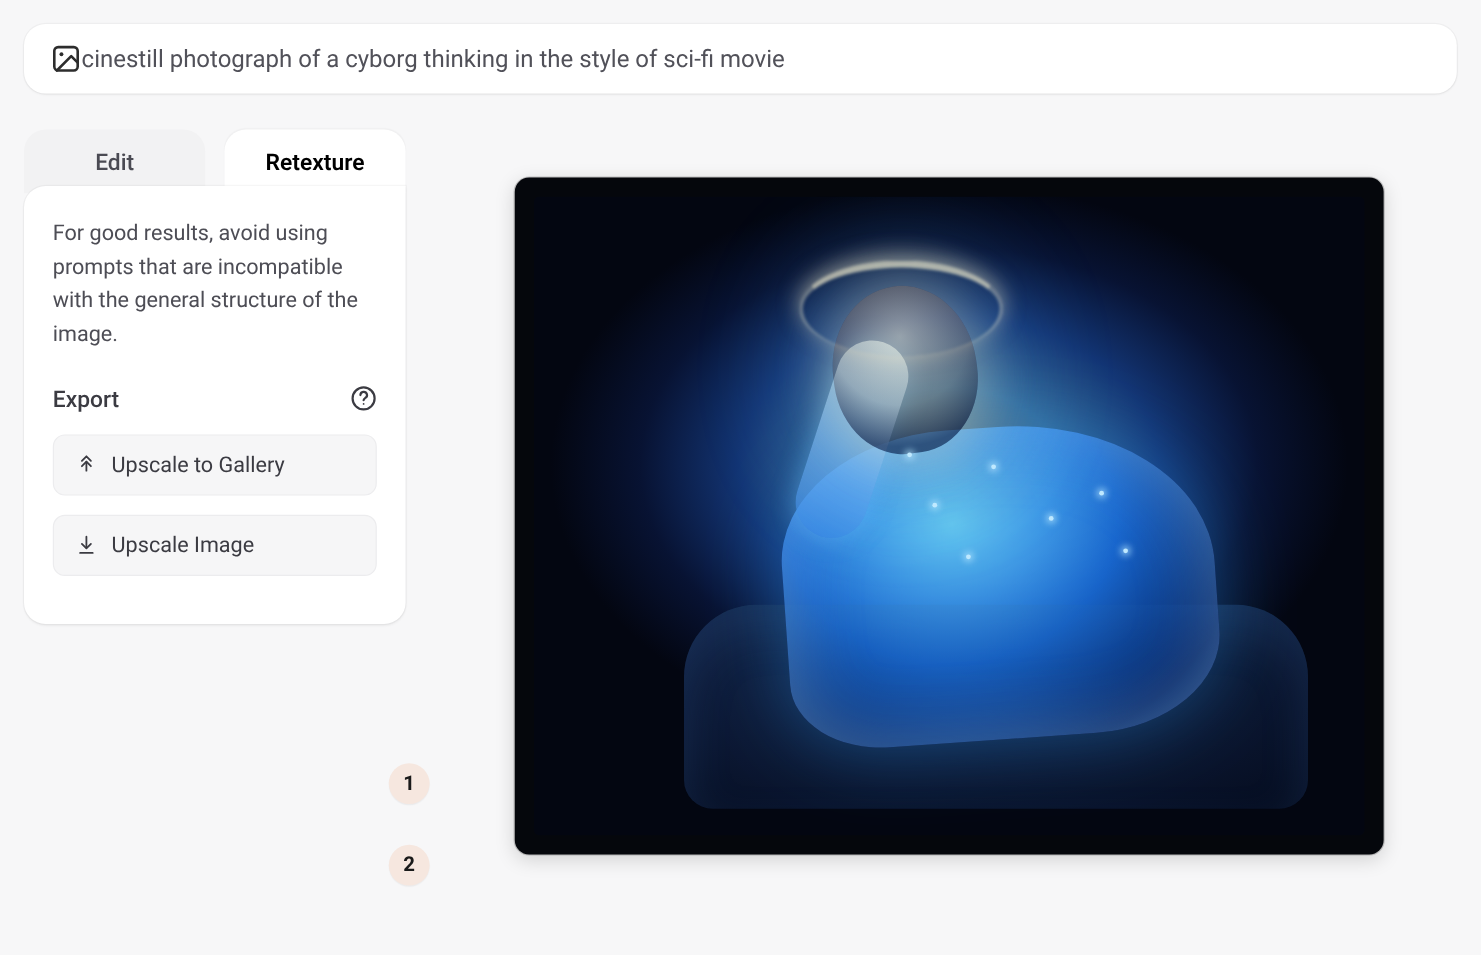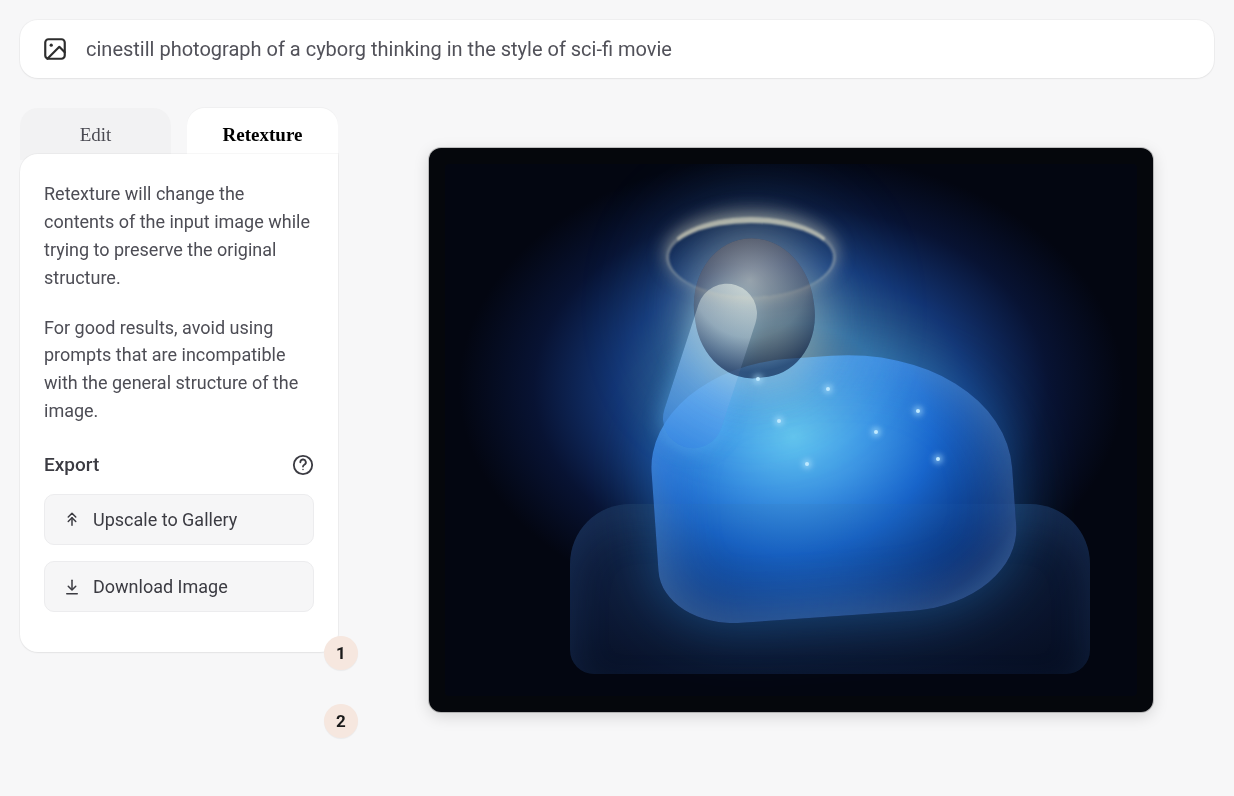--- a/index.html
+++ b/index.html
@@ -14,21 +14,20 @@
     .page {
       padding: 20px 20px 0 20px;
     }
     .prompt-bar {
       background: #fff;
       border-radius: 18px;
       box-shadow: 0 1px 2px rgba(0,0,0,0.05), 0 0 0 1px rgba(0,0,0,0.03);
       display: flex;
       align-items: center;
       padding: 16px 22px;
-      gap: 18px;
       margin-bottom: 30px;
     }
     .prompt-bar .icon {
       width: 26px; height: 26px; flex: 0 0 auto; color: #2d2d2d;
     }
     .prompt-text {
       font-size: 20px;
       color: #515159;
       flex: 1;
       outline: none;
@@ -41,21 +40,20 @@
       gap: 30px;
     }
     .panel {
       position: relative;
       width: 318px;
       flex: 0 0 auto;
     }
     .tabs {
       display: flex;
       gap: 16px;
-      font-family: Liberation Serif, serif;
     }
     .tab {
       flex: 1;
       text-align: center;
       font-size: 19px;
       color: #3b3b42;
       padding: 16px 0 14px 0;
       border-radius: 18px 18px 0 0;
       cursor: pointer;
     }
@@ -230,21 +228,20 @@
   </div>
 
   <div class="content">
 
     <div class="panel">
       <div class="tabs">
         <div class="tab inactive">Edit</div>
         <div class="tab active">Retexture</div>
       </div>
       <div class="panel-body with-active-right">
-        <p class="desc">Retexture will change the contents of the input image while trying to preserve the original structure.</p>
         <p class="desc">For good results, avoid using prompts that are incompatible with the general structure of the image.</p>
 
         <div class="export-row">
           <span class="export-label">Export</span>
           <span class="help-icon">
             <svg viewBox="0 0 24 24" fill="none" stroke="currentColor" stroke-width="2" stroke-linecap="round" stroke-linejoin="round">
               <circle cx="12" cy="12" r="10"></circle>
               <path d="M9.1 9a3 3 0 1 1 4.3 2.7c-.8.5-1.4 1-1.4 2"></path>
               <circle cx="12" cy="17" r="0.8" fill="currentColor" stroke="none"></circle>
             </svg>
@@ -263,21 +260,21 @@
         </div>
 
         <div class="action-btn">
           <span class="btn-icon">
             <svg viewBox="0 0 24 24" fill="none" stroke="currentColor" stroke-width="2" stroke-linecap="round" stroke-linejoin="round">
               <path d="M12 3v12"></path>
               <path d="M7 11l5 5 5-5"></path>
               <path d="M5 21h14"></path>
             </svg>
           </span>
-          <span>Download Image</span>
+          <span>Upscale Image</span>
         </div>
       </div>
 
       <div class="annot annot-1">1</div>
       <div class="annot annot-2">2</div>
     </div>
 
     <div class="preview-wrap">
       <div class="preview-frame">
         <div class="preview-inner">

